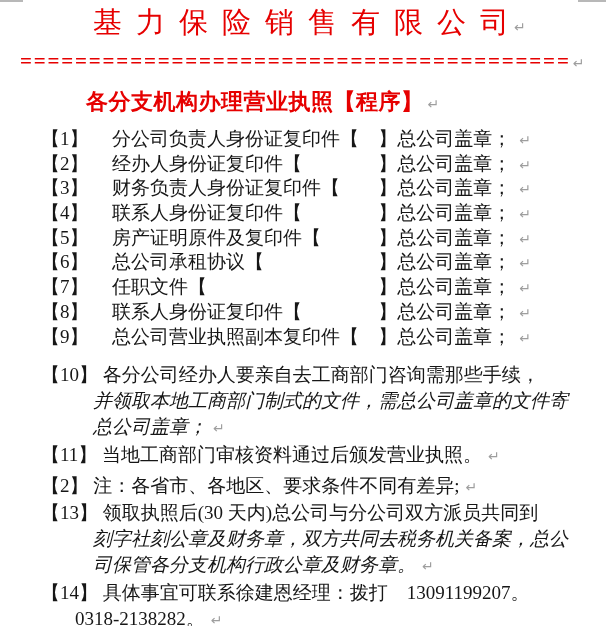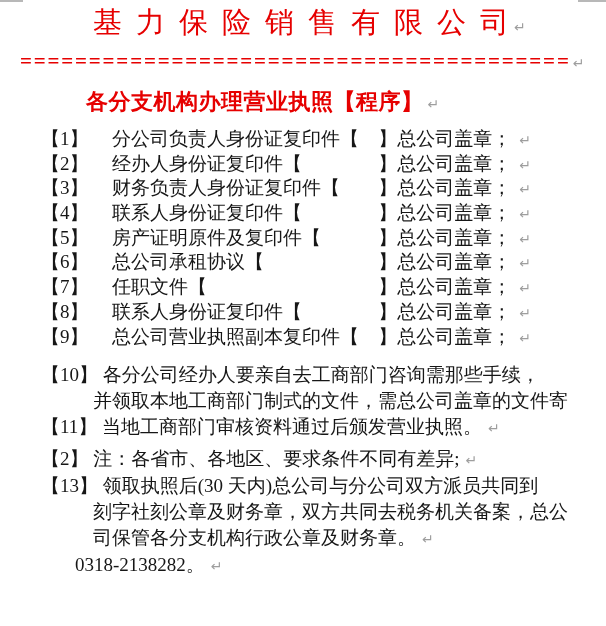--- a/index.html
+++ b/index.html
@@ -45,21 +45,21 @@
   .brow .spacer{flex:1 1 auto;min-width:6px;}
   .brow .tail{flex:none;}
   .brow .pmark{flex:none;margin-left:8px;}
 
   .paragraphs{
     position:absolute;top:362px;left:41px;width:545px;
     font-size:19px;line-height:26.2px;
   }
   .pline{white-space:nowrap;}
   .pline.first{margin-left:0;}
-  .pline.cont{margin-left:52px;}
+  .pline.cont{margin-left:52px;font-style:italic;}
   .pline.cont-sm{margin-left:34px;}
   .para.extra-gap{margin-top:4px;}
   .pline .pmark{margin-left:6px;}
 </style>
 </head>
 <body>
 
 <div class="corner-mark left"></div>
 <div class="corner-mark right"></div>
 
@@ -138,28 +138,30 @@
       <span class="spacer"></span>
       <span class="tail">】总公司盖章；</span>
       <span class="pmark">↵</span>
   </div>
 </div>
 
 <div class="paragraphs">
   <div class="para">
     <div class="pline first"><span>【10】 各分公司经办人要亲自去工商部门咨询需那些手续，</span></div>
     <div class="pline cont"><span>并领取本地工商部门制式的文件，需总公司盖章的文件寄</span></div>
+    <div class="pline cont"><span>总公司盖章；</span><span class="pmark">↵</span></div>
   </div>
   <div class="para">
     <div class="pline first"><span>【11】 当地工商部门审核资料通过后颁发营业执照。</span><span class="pmark">↵</span></div>
   </div>
   <div class="para extra-gap">
     <div class="pline first"><span>【2】 注：各省市、各地区、要求条件不同有差异;</span><span class="pmark">↵</span></div>
   </div>
   <div class="para">
     <div class="pline first"><span>【13】 领取执照后(30 天内)总公司与分公司双方派员共同到</span></div>
     <div class="pline cont"><span>刻字社刻公章及财务章，双方共同去税务机关备案，总公</span></div>
     <div class="pline cont"><span>司保管各分支机构行政公章及财务章。</span><span class="pmark">↵</span></div>
   </div>
   <div class="para">
+    <div class="pline first"><span>【14】 具体事宜可联系徐建恩经理：拨打　13091199207。</span></div>
     <div class="pline cont-sm"><span>0318-2138282。</span><span class="pmark">↵</span></div>
   </div>
 </div>
 
 </body></html>

